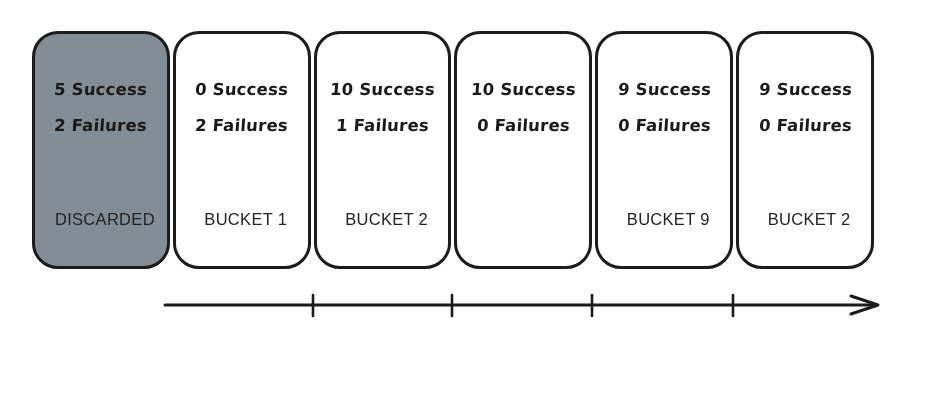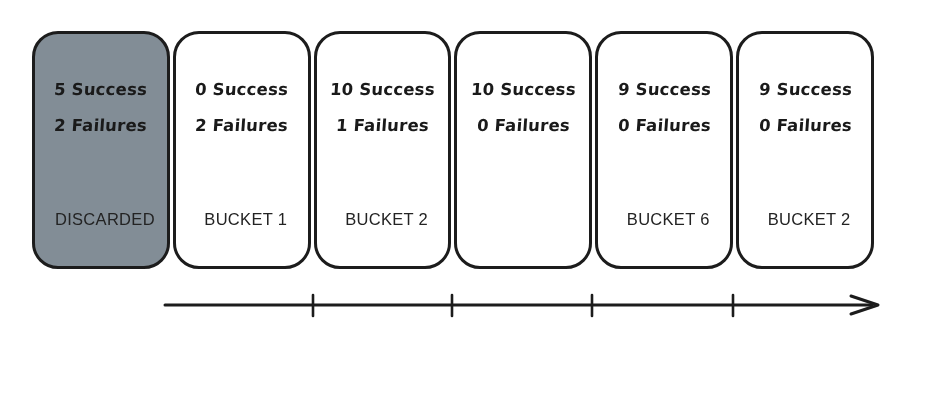--- a/index.html
+++ b/index.html
@@ -119,21 +119,21 @@
     </div>
 
     <div class="bucket-card">
       <div class="stat-line stat-success">10 Success</div>
       <div class="stat-line stat-failures">0 Failures</div>
     </div>
 
     <div class="bucket-card">
       <div class="stat-line stat-success">9 Success</div>
       <div class="stat-line stat-failures">0 Failures</div>
-      <div class="bucket-label">BUCKET 6</div>
+      <div class="bucket-label">BUCKET 9</div>
     </div>
 
     <div class="bucket-card">
       <div class="stat-line stat-success">9 Success</div>
       <div class="stat-line stat-failures">0 Failures</div>
       <div class="bucket-label">BUCKET 2</div>
     </div>
 
   </div>
 

